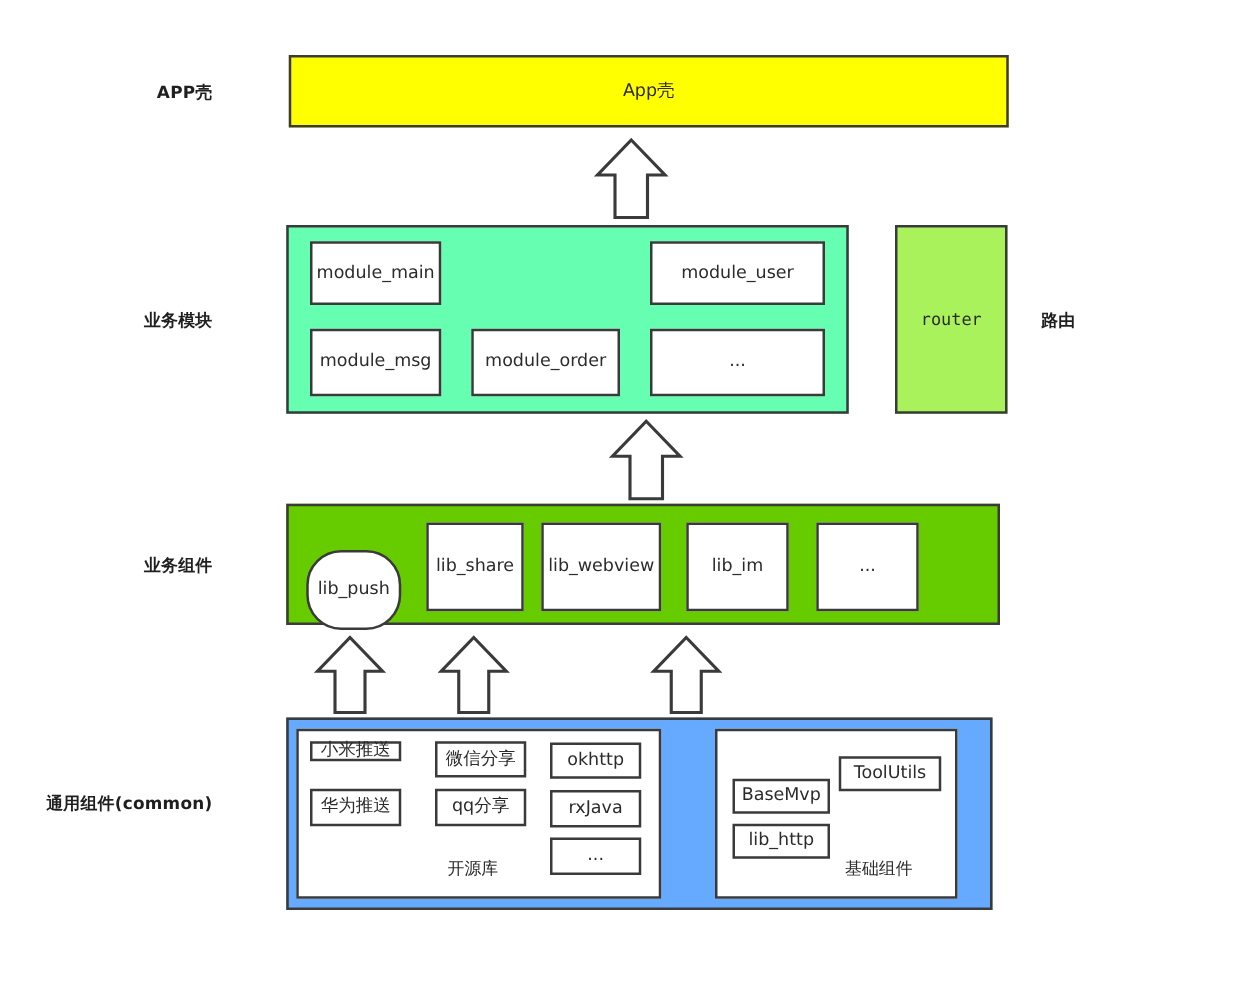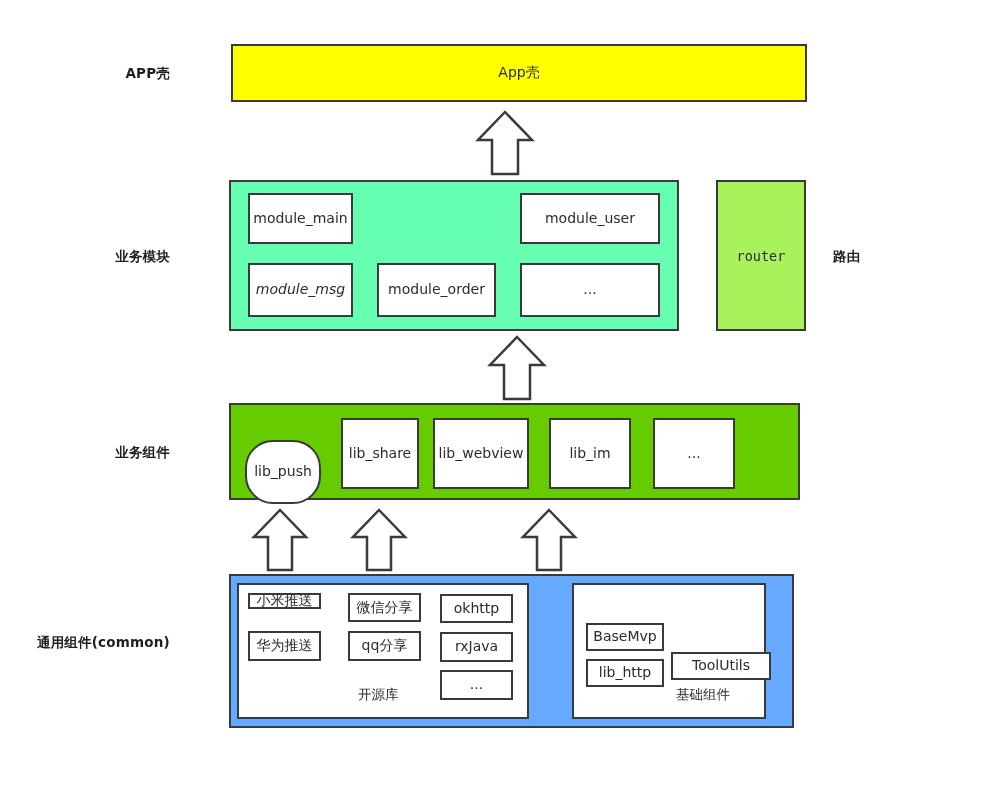--- a/index.html
+++ b/index.html
@@ -107,21 +107,21 @@
   <div class="abs band band-mint" style="left:229px; top:180px; width:450px; height:151px;">
   </div>
 
   <div class="abs box" style="left:248px; top:193px; width:105px; height:51px;">
     <span>module_main</span>
   </div>
   <div class="abs box" style="left:520px; top:193px; width:140px; height:51px;">
     <span>module_user</span>
   </div>
 
-  <div class="abs box" style="left:248px; top:263px; width:105px; height:54px;font-style:italic;">
+  <div class="abs box" style="left:248px; top:263px; width:105px; height:54px;">
     <span>module_msg</span>
   </div>
   <div class="abs box" style="left:377px; top:263px; width:119px; height:54px;">
     <span>module_order</span>
   </div>
   <div class="abs box" style="left:520px; top:263px; width:140px; height:54px;">
     <span>...</span>
   </div>
 
   <div class="abs band band-lime" style="left:716px; top:180px; width:90px; height:151px;">
@@ -205,21 +205,21 @@
   <div class="group-caption" style="left:358px; top:686px;">
     <span>开源库</span>
   </div>
 
   <div class="abs group-panel" style="left:572px; top:583px; width:194px; height:136px;">
   </div>
 
   <div class="abs box thin" style="left:586px; top:623px; width:78px; height:28px;">
     <span>BaseMvp</span>
   </div>
-  <div class="abs box thin" style="left:671px; top:652px; width:100px; height:28px;text-align:center;">
+  <div class="abs box thin" style="left:671px; top:605px; width:82px; height:28px;text-align:center;">
     <span>ToolUtils</span>
   </div>
   <div class="abs box thin" style="left:586px; top:659px; width:78px; height:28px;">
     <span>lib_http</span>
   </div>
 
   <div class="group-caption" style="left:676px; top:686px;">
     <span>基础组件</span>
   </div>
 

